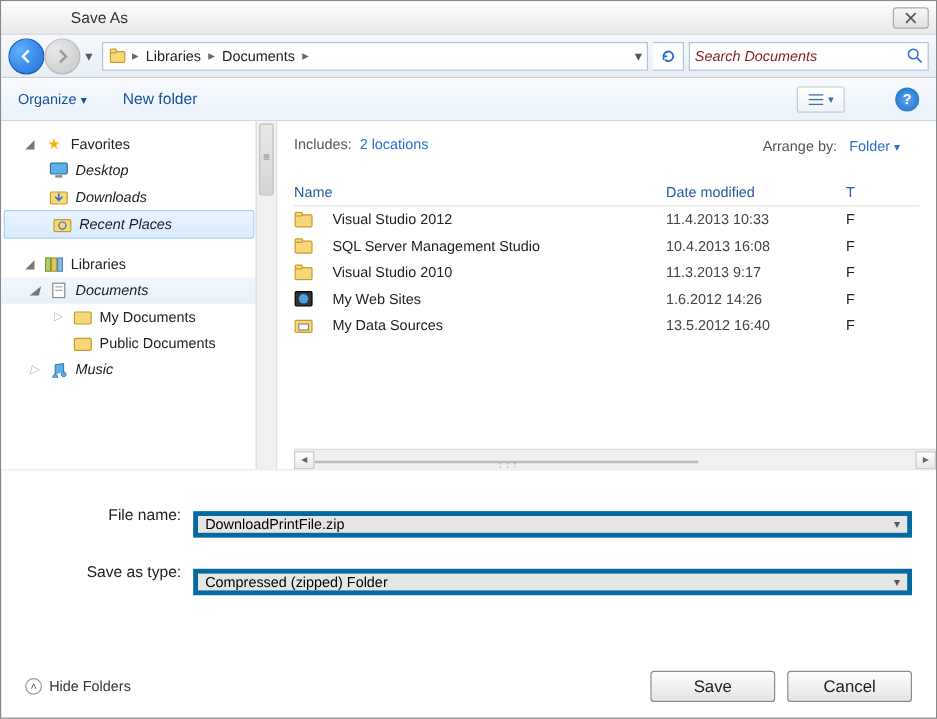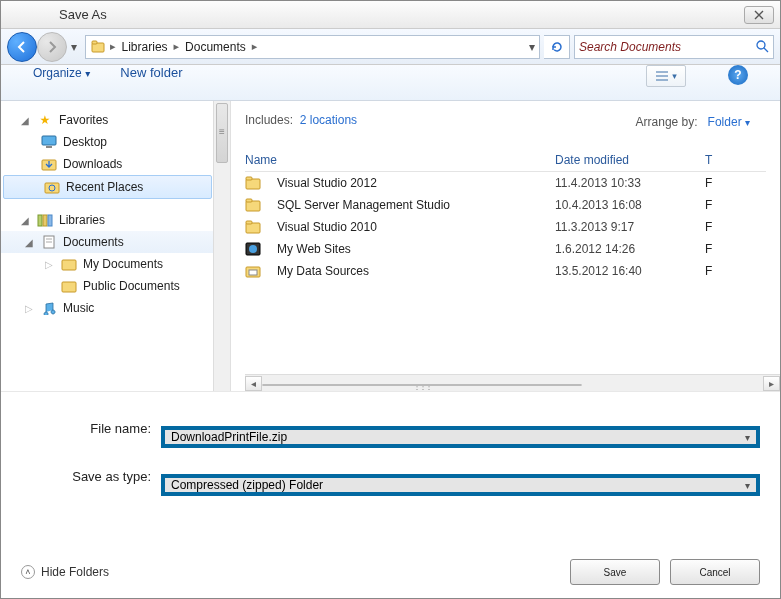--- a/index.html
+++ b/index.html
@@ -18,39 +18,39 @@
 .nav-dd { width:14px; height:28px; display:flex; align-items:center; justify-content:center; color:#555; }
 .breadcrumb { flex: 1; height: 24px; border: 1px solid #b3c2d4; background: #fff; display: flex; align-items: center; padding: 0 4px; gap: 4px; }
 .bc-icon { width:16px; height:16px; display:inline-flex; align-items:center; justify-content:center; }
 .bc-sep { color:#666; font-size:11px; }
 .bc-item { color:#222; padding:0 2px; }
 .refresh-box { width:26px; height:24px; border:1px solid #b3c2d4; border-left:none; background:#fff; display:flex; align-items:center; justify-content:center; color:#2a6fd0; }
 .searchbox { width:200px; height:24px; border:1px solid #b3c2d4; background:#fff; display:flex; align-items:center; padding:0 4px; color:#7f1d1d; font-style:italic; }
 .searchbox .sicon { margin-left:auto; color:#2a6fd0; font-style:normal; }
 
 
-.toolbar { height: 36px; background: linear-gradient(#f8fbff,#eaf2fb); border-bottom: 1px solid #d0d8e2; display: flex; padding: 0 32px; gap: 30px; }
+.toolbar { height: 36px; background: linear-gradient(#f8fbff,#eaf2fb); border-bottom: 1px solid #d0d8e2; display: flex; align-items: center; padding: 0 14px; gap: 30px; }
 .toolbar a { color:#1a4f9c; text-decoration:none; font-size:13px; }
 .toolbar .spacer { flex:1; }
 .toolbar .viewbtn { width:40px; height:22px; border:1px solid #c3ccd6; background:linear-gradient(#fff,#eef3f8); border-radius:2px; display:flex; align-items:center; justify-content:center; color:#3b6fa8; gap:3px;}
 .toolbar .help { width:20px; height:20px; border-radius:50%; background:radial-gradient(#5da9f0,#1667c0); color:#fff; display:flex; align-items:center; justify-content:center; font-weight:bold; font-size:12px; margin-left:12px;}
 
 
 .body { display:flex; height: 290px; }
 .tree { width: 230px; border-right: 1px solid #e0e0e0; overflow-y: auto; padding: 8px 0; background:#fff; position:relative;}
 .tree-scrollbar { position:absolute; right:0; top:0; bottom:0; width:17px; background:#f0f0f0; border-left:1px solid #ddd;}
 .tree-scrollbar .thumb { position:absolute; left:2px; right:2px; top:2px; height:60px; background:linear-gradient(#e8e8e8,#d4d4d4); border:1px solid #bbb; border-radius:2px;}
 .tree-scrollbar .thumb::after{content:"≡"; position:absolute; left:0; right:0; text-align:center; top:22px; color:#888; font-size:10px;}
 .tree ul { list-style:none; }
 .tree li { padding:3px 0 3px 20px; display:flex; align-items:center; gap:6px; color:#222; white-space:nowrap;}
 .tree li.group { font-weight:normal; }
 .tree li.selected { background:linear-gradient(#eaf3ff,#d8ebff); border:1px solid #a6cdf5; border-radius:2px; margin:0 18px 0 2px; padding-left:18px;}
 .tree .toggle { width:10px; display:inline-block; color:#777; font-size:10px;}
 .tree .icon { width:16px; height:16px; display:inline-flex; align-items:center; justify-content:center; }
-.tree li.sub { padding-left:40px; }
+.tree li.sub { padding-left:40px;font-style:italic; }
 .tree li.sub2 { padding-left:60px; }
 .star { color:#f5b400;}
 .folder-i { color:#f3c04a;}
 .lib-i { color:#b8cf6e;}
 
 
 .content { flex:1; padding: 10px 14px 0 14px; position:relative; overflow:hidden;}
 .lib-title { color:#1a8a1a; font-size:20px; }
 .lib-sub { color:#555; font-size:12px; margin-top:2px; }
 .lib-sub a { color:#2a6fd0; text-decoration:none; }
@@ -77,21 +77,21 @@
 .frow { display:flex; align-items:center; margin-bottom:8px; }
 .frow label { width:140px; text-align:right; padding-right:10px; color:#222; font-size:13px;}
 .frow .field { flex:1; height:22px; border:4px solid #0369a1; background:#e5e5e5; display:flex; align-items:center; padding:0 6px; font-size:13px;margin-top:18px;}
 .frow .field .dd { margin-left:auto; color:#555; font-size:10px;}
 
 
 .footer { position:absolute; left:0; right:0; bottom:0; height:52px; display:flex; align-items:center; padding:0 20px; }
 .footer .hide { display:flex; align-items:center; gap:6px; color:#333; font-size:13px;}
 .footer .hide .chev { width:14px;height:14px;border:1px solid #999;border-radius:50%;display:flex;align-items:center;justify-content:center;font-size:9px;color:#555;}
 .footer .btns { margin-left:auto; display:flex; gap:10px;}
-.footer button { width:90px; height:26px; border:1px solid #8a8a8a; border-radius:3px; background:linear-gradient(#fdfdfd,#e4e4e4); font-size:10px; color:#222;}
+.footer button { width:104px; height:26px; border:1px solid #8a8a8a; border-radius:3px; background:linear-gradient(#fdfdfd,#e4e4e4); font-size:14px; color:#222;}
 
 svg { display:block; }
 </style>
 </head>
 <body>
 
 <div class="titlebar">
   <div class="title">Save As</div>
   <div class="close">
     <svg width="10" height="10" viewBox="0 0 10 10">

